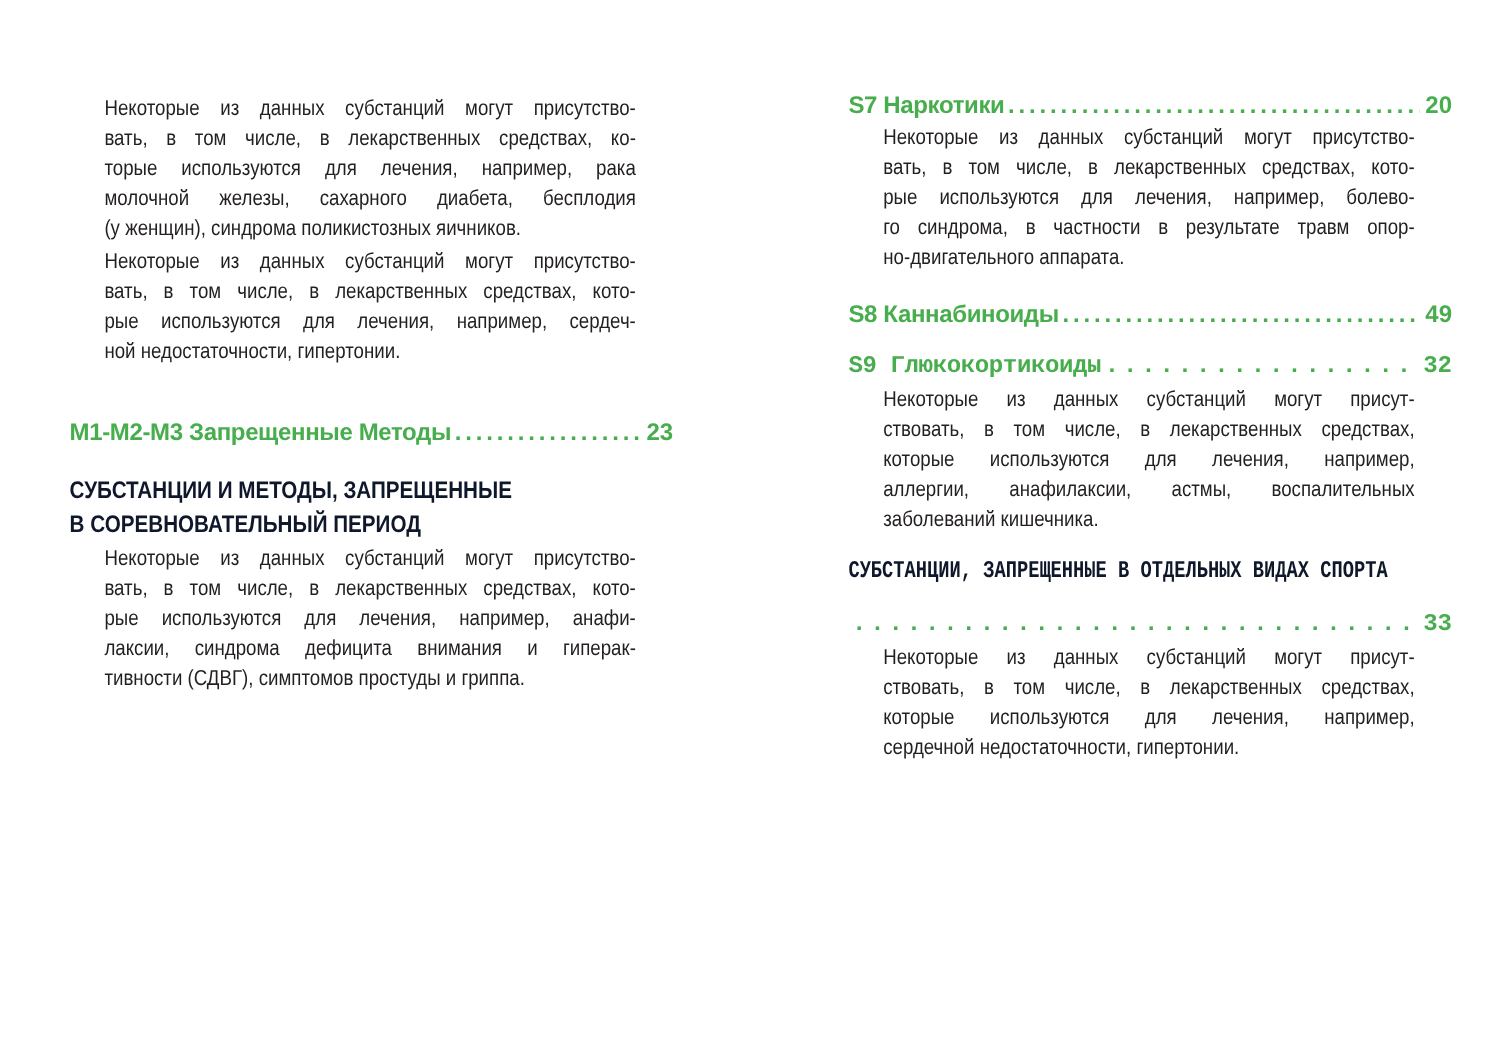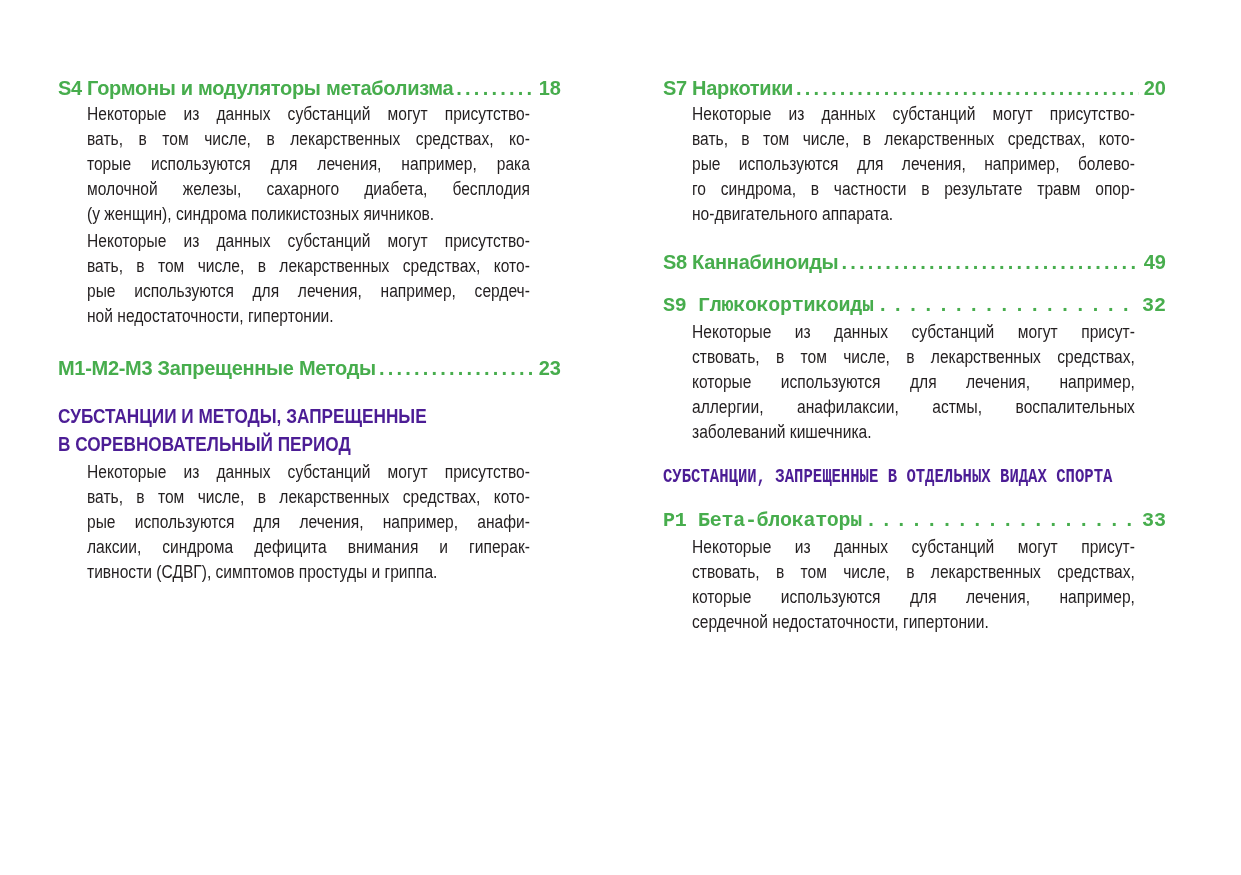--- a/index.html
+++ b/index.html
@@ -2,21 +2,21 @@
 <html><head>
 <meta charset="utf-8">
 <style>
   html, body { margin:0; padding:0; background:#ffffff; }
   .page {
     position:relative; width:1241px; height:875px; background:#ffffff; overflow:hidden;
     font-family:"Liberation Sans", sans-serif; color:#231F20;
   }
   .col { position:absolute; top:76px; width:503px; }
   .col-left  { left:58px; }
-  .col-right { left:663px; }
+  .col-right { left:707px; }
 
   
   .toc-line {
     display:flex; align-items:baseline;
     color:#47AD4D; font-weight:bold; font-size:20px; line-height:24px;
   }
   .toc-label { white-space:nowrap; letter-spacing:-0.3px; }
   .caps-label { letter-spacing:-0.6px; }
   .leader { flex:1 1 auto; overflow:hidden; margin:0 5px 0 3px; }
   .leader::after {
@@ -28,41 +28,36 @@
   
   .body {
     width:512px; margin:2px 0 0 29px;
     transform:scaleX(0.865); transform-origin:left top;
     font-size:18px; line-height:25px; color:#231F20;
   }
   .bline { text-align:justify; text-align-last:justify; white-space:nowrap; }
   .bline.last { text-align-last:left; }
 
   
-  .section-heading { color:#4c1d95; font-weight:bold; font-size:20px; line-height:28px; }
+  .section-heading { color:#0f172a; font-weight:bold; font-size:20px; line-height:28px; }
   .sh-line { white-space:nowrap; transform:scaleX(0.86); transform-origin:left top; }
   .sh-line.wide { transform:scaleX(0.78); line-height:24px; }
 
   .mt22 { margin-top:22px; }
   .mt23 { margin-top:23px; }
   .mt26 { margin-top:20px;font-family:Liberation Mono, monospace; }
-  .mt27 { margin-top:27px; }
+  .mt27 { margin-top:44px; }
 </style>
 </head>
 <body>
 
 <div class="page">
 
   <div class="col col-left">
 
-    <div class="toc-line">
-      <span class="toc-label">S4 Гормоны и модуляторы метаболизма</span>
-      <span class="leader"></span>
-      <span class="toc-page-num">18</span>
-    </div>
     <div class="body">
       <div class="bline">Некоторые из данных субстанций могут присутство-</div>
       <div class="bline">вать, в том числе, в лекарственных средствах, ко-</div>
       <div class="bline">торые используются для лечения, например, рака</div>
       <div class="bline">молочной железы, сахарного диабета, бесплодия</div>
       <div class="bline last">(у женщин), синдрома поликистозных яичников.</div>
     </div>
 
     <div class="body">
       <div class="bline">Некоторые из данных субстанций могут присутство-</div>
@@ -124,21 +119,20 @@
       <div class="bline">которые используются для лечения, например,</div>
       <div class="bline">аллергии, анафилаксии, астмы, воспалительных</div>
       <div class="bline last">заболеваний кишечника.</div>
     </div>
 
     <div class="section-heading mt26">
       <div class="sh-line wide">СУБСТАНЦИИ, ЗАПРЕЩЕННЫЕ В ОТДЕЛЬНЫХ ВИДАХ СПОРТА</div>
     </div>
 
     <div class="toc-line mt26">
-      <span class="toc-label">P1 Бета-блокаторы</span>
       <span class="leader"></span>
       <span class="toc-page-num">33</span>
     </div>
     <div class="body">
       <div class="bline">Некоторые из данных субстанций могут присут-</div>
       <div class="bline">ствовать, в том числе, в лекарственных средствах,</div>
       <div class="bline">которые используются для лечения, например,</div>
       <div class="bline last">сердечной недостаточности, гипертонии.</div>
     </div>
 

